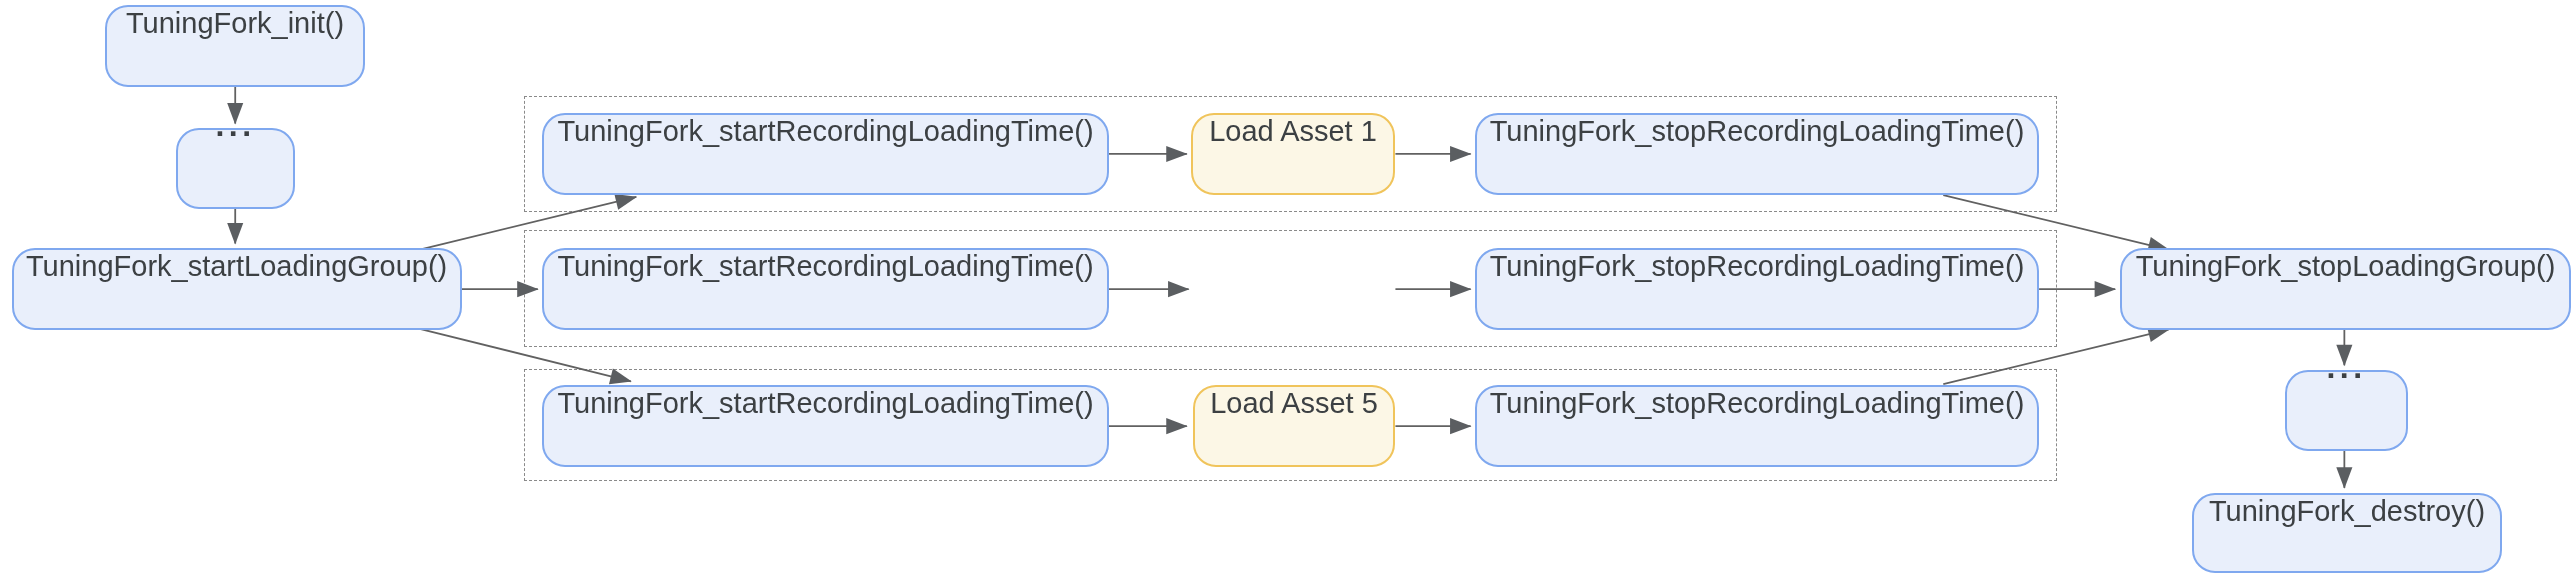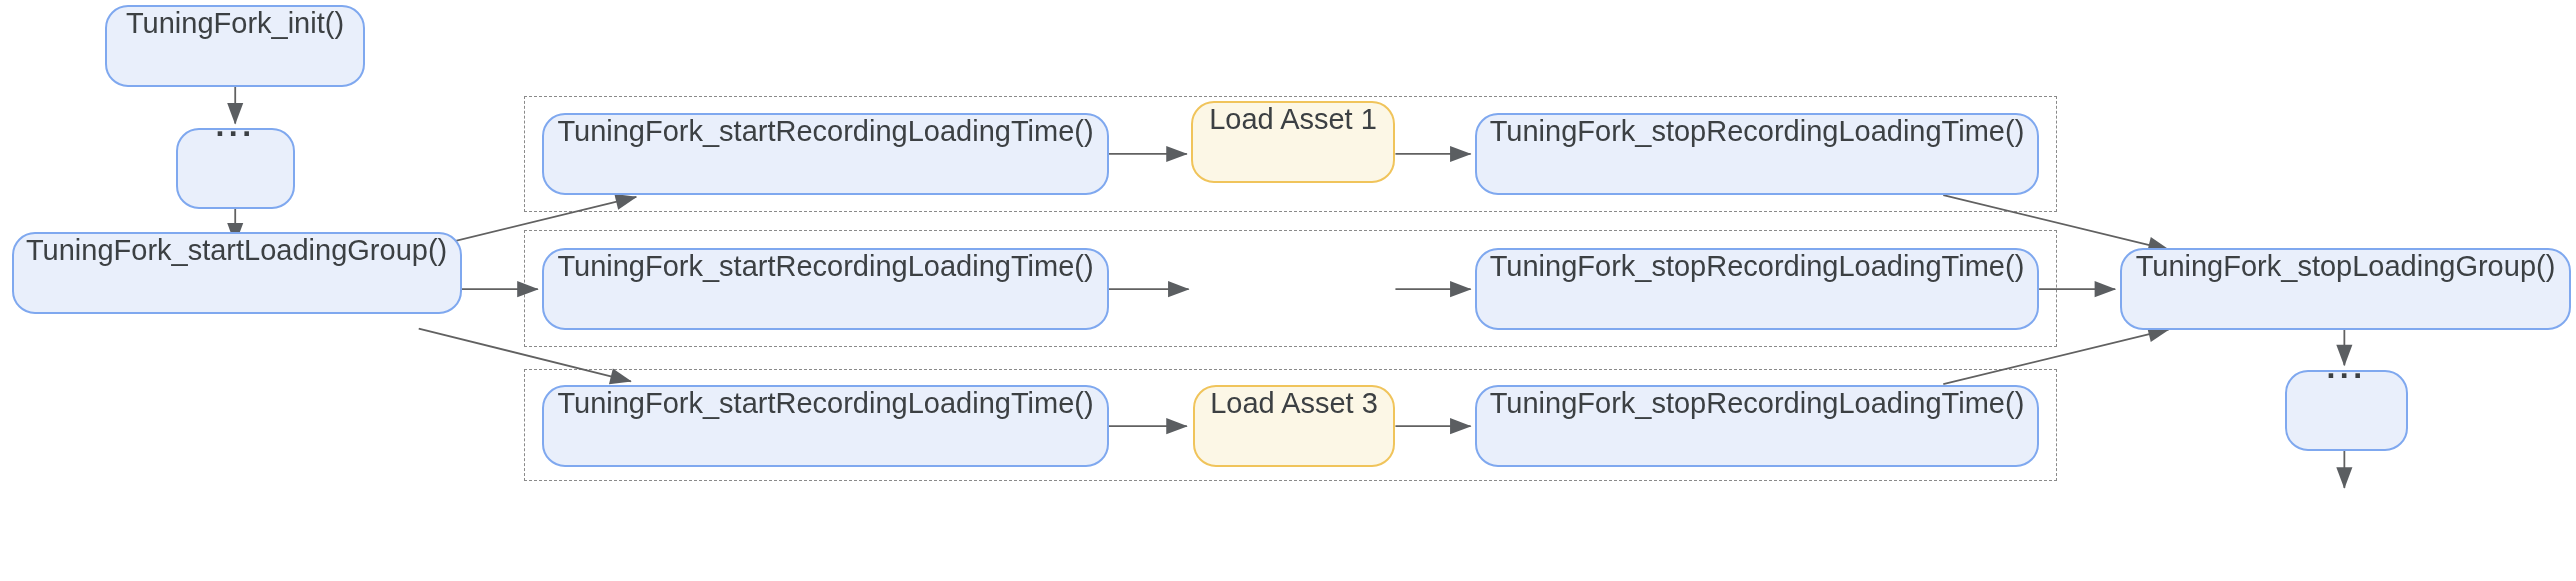--- a/index.html
+++ b/index.html
@@ -69,52 +69,55 @@
     <line x1="2618" y1="368" x2="2618" y2="408" marker-end="url(#arrow)"></line>
     <line x1="2618" y1="503" x2="2618" y2="545" marker-end="url(#arrow)"></line>
   </svg>
 
   <div class="node" style="left:105px;top:4.5px;width:260px;height:82px;">
     <span>TuningFork_init()</span>
   </div>
   <div class="node dots" style="left:176px;top:128px;width:119px;height:81px;">
     <span>...</span>
   </div>
-  <div class="node" style="left:11.6px;top:232px;width:450px;height:82px;">
+  <div class="node" style="left:11.6px;top:248px;width:450px;height:82px;">
     <span>TuningFork_startLoadingGroup()</span>
   </div>
 
   <div class="node" style="left:542px;top:113px;width:567px;height:82px;">
     <span>TuningFork_startRecordingLoadingTime()</span>
   </div>
-  <div class="node asset" style="left:1191px;top:101px;width:204px;height:82px;">
+  <div class="node asset" style="left:1191px;top:113px;width:204px;height:82px;">
     <span>Load Asset 1</span>
   </div>
   <div class="node" style="left:1475px;top:113px;width:564px;height:82px;">
     <span>TuningFork_stopRecordingLoadingTime()</span>
   </div>
 
   <div class="node" style="left:542px;top:248px;width:567px;height:82px;">
     <span>TuningFork_startRecordingLoadingTime()</span>
   </div>
   <div class="node" style="left:1475px;top:248px;width:564px;height:82px;">
     <span>TuningFork_stopRecordingLoadingTime()</span>
   </div>
 
   <div class="node" style="left:542px;top:385px;width:567px;height:82px;">
     <span>TuningFork_startRecordingLoadingTime()</span>
   </div>
   <div class="node asset" style="left:1193px;top:385px;width:202px;height:82px;">
-    <span>Load Asset 3</span>
+    <span>Load Asset 5</span>
   </div>
   <div class="node" style="left:1475px;top:385px;width:564px;height:82px;">
     <span>TuningFork_stopRecordingLoadingTime()</span>
   </div>
 
   <div class="node" style="left:2120px;top:248px;width:451px;height:82px;">
     <span>TuningFork_stopLoadingGroup()</span>
   </div>
   <div class="node dots" style="left:2285px;top:370px;width:123px;height:81px;">
     <span>...</span>
   </div>
+  <div class="node" style="left:2192px;top:493px;width:310px;height:80px;">
+    <span>TuningFork_destroy()</span>
+  </div>
 
 </div>
 
 
 </body></html>

